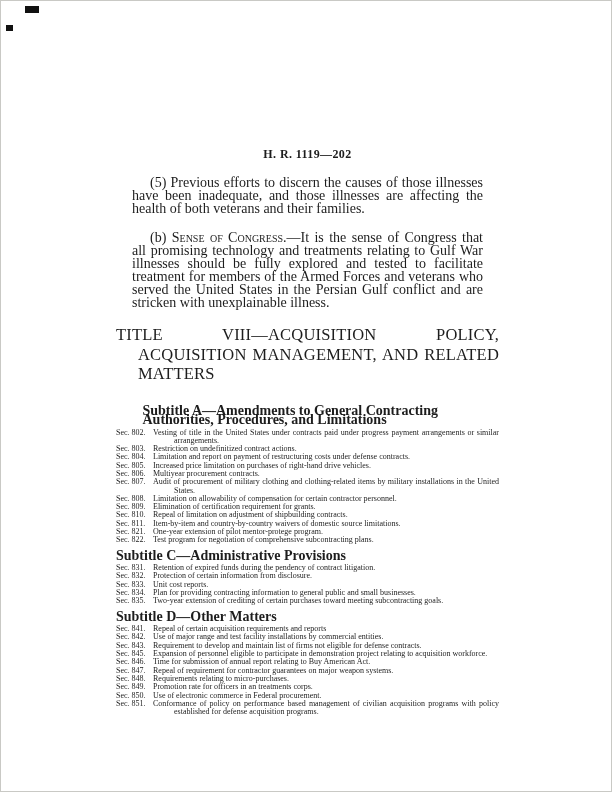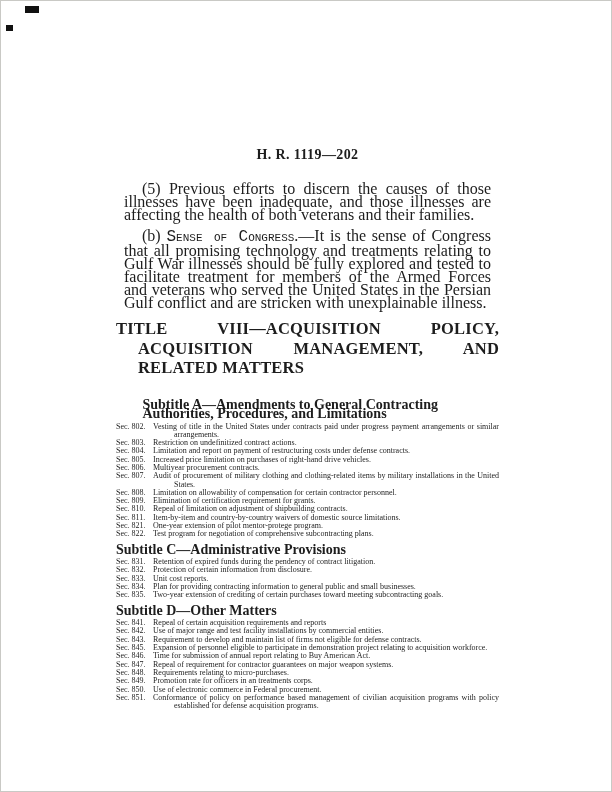--- a/index.html
+++ b/index.html
@@ -21,41 +21,41 @@
   }
   .reg-mark {
     position: absolute;
     background: #111;
   }
   .reg-mark.top { left: 24px; top: 5px; width: 14px; height: 7px; }
   .reg-mark.side { left: 5px; top: 24px; width: 7px; height: 6px; }
 
   .page-header {
     text-align: center;
-    font-size: 14px;
+    font-size: 12px;
     line-height: 11px;
     font-weight: bold;
     letter-spacing: 0.4px;
-    margin-bottom: 22px;
+    margin-bottom: 11px;
   }
 
   .para {
-    margin: 8px;
-    font-size: 16px;
+    margin: 16px;
+    font-size: 14px;
     line-height: 13px;
     text-align: justify;
     text-indent: 18px;
   }
-  .sc { font-variant: small-caps; font-family: Liberation Mono, monospace; }
+  .sc { font-variant: small-caps; }
 
   .main-title {
     margin: 10px 0 22px 0;
     font-size: 16.5px;
     line-height: 19.5px;
-    font-weight: bold;
+    font-weight: normal;
     text-align: justify;
     padding-left: 22px;
     text-indent: -22px;
     letter-spacing: 0.2px;
   }
 
   .subtitle-heading {
     font-size: 14px;
     line-height: 9.5px;
     font-weight: bold;

